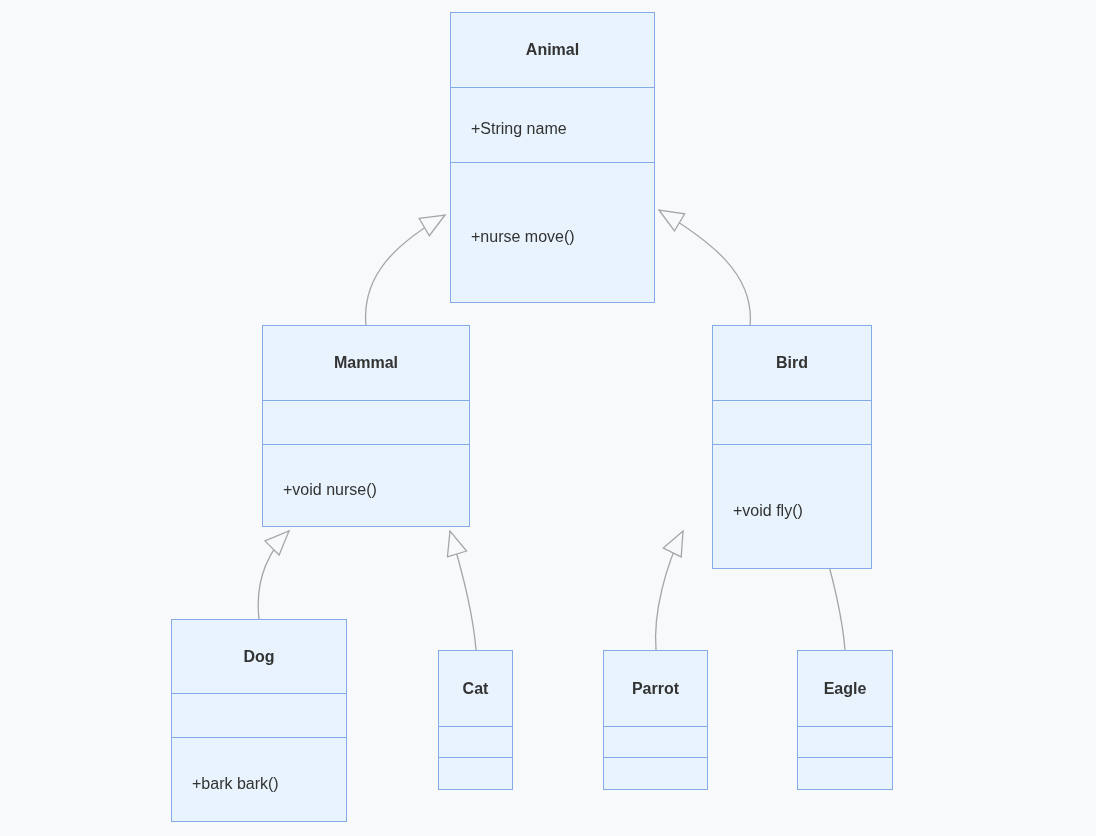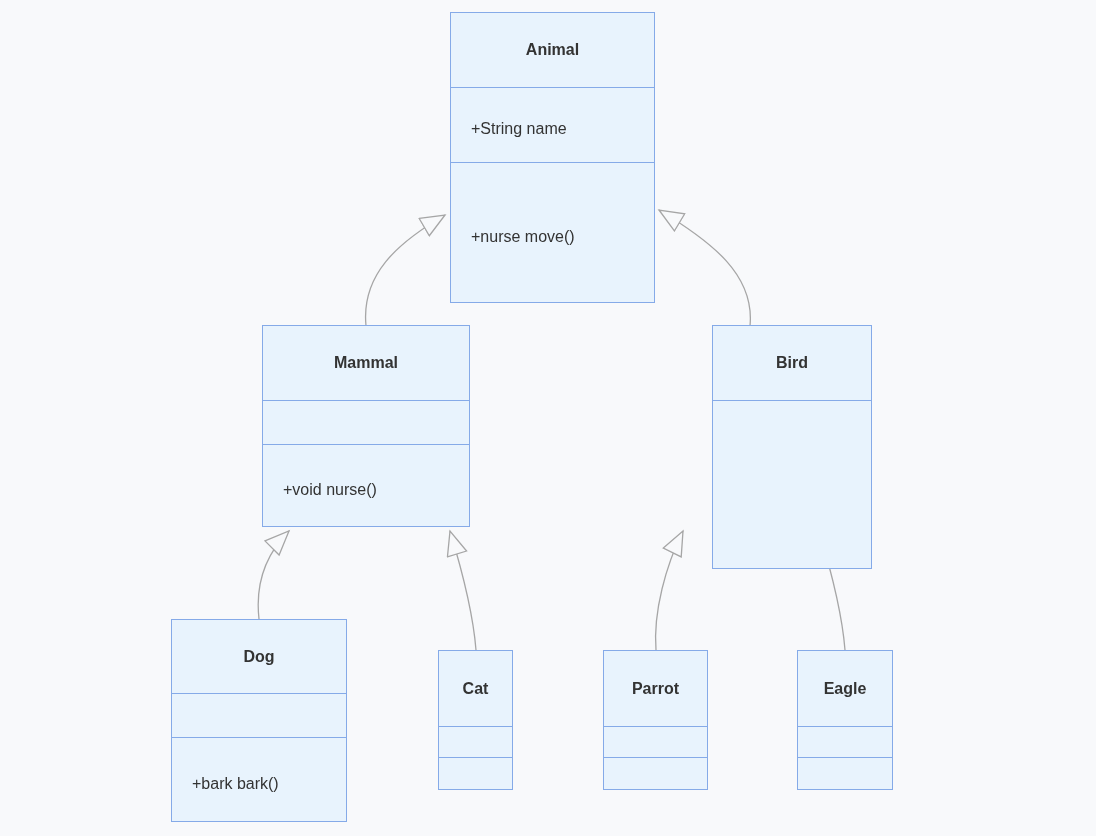--- a/index.html
+++ b/index.html
@@ -125,20 +125,23 @@
     <div class="uml-title">Mammal</div>
     <div class="uml-attrs"></div>
     <div class="uml-methods">
       <div class="uml-member">+void nurse()</div>
     </div>
   </div>
 
   <div class="uml-class c-bird">
     <div class="uml-title">Bird</div>
     <div class="uml-attrs"></div>
+    <div class="uml-methods">
+      <div class="uml-member">+void fly()</div>
+    </div>
   </div>
 
   <div class="uml-class c-dog">
     <div class="uml-title">Dog</div>
     <div class="uml-attrs"></div>
     <div class="uml-methods">
       <div class="uml-member">+bark bark()</div>
     </div>
   </div>
 

